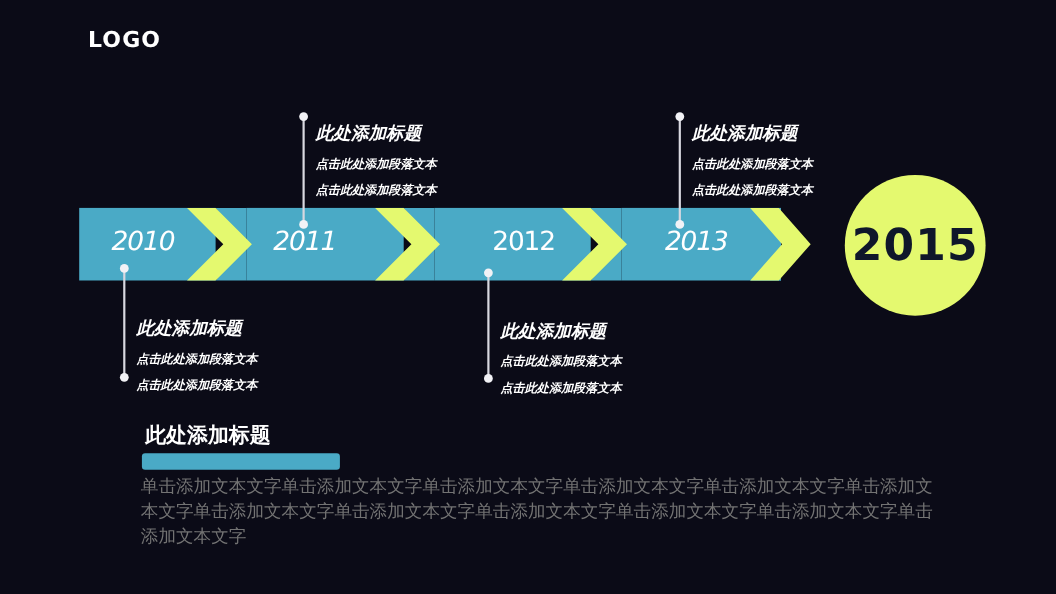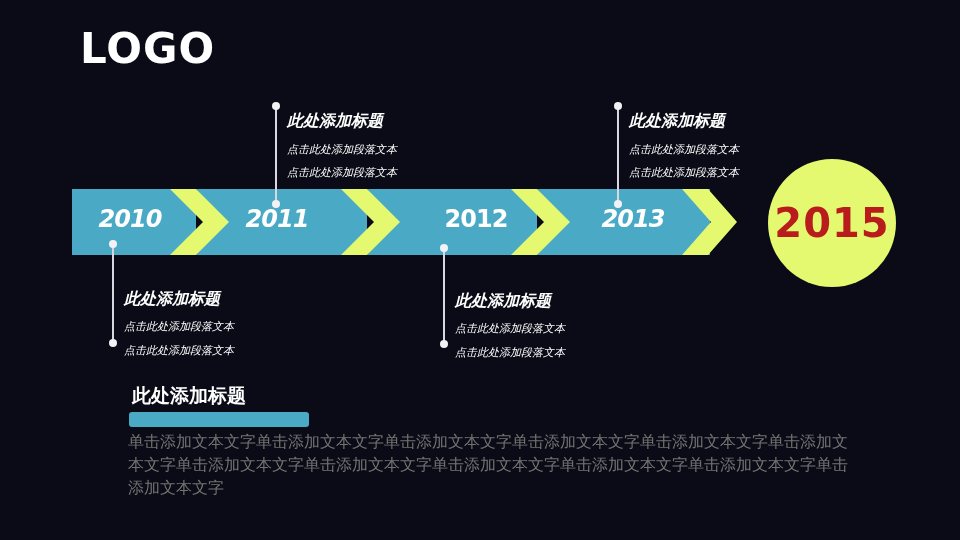--- a/index.html
+++ b/index.html
@@ -1,31 +1,31 @@
 <!DOCTYPE html>
 <html><head>
 <meta charset="utf-8">
 <style>
   html, body { margin:0; padding:0; }
   body { width:960px; height:540px; background:#0b0b17; position:relative; overflow:hidden;
          font-family:"DejaVu Sans", sans-serif; color:#ffffff; }
   .logo { position:absolute; left:80px; top:24px; font-family:"DejaVu Sans", sans-serif;
-          font-weight:bold; font-size:42px; letter-spacing:1px; color:#ffffff; }
+          font-weight:bold; font-size:20px; letter-spacing:1px; color:#ffffff; }
   svg.band { position:absolute; left:0; top:0; }
   .year { position:absolute; top:205px; width:80px; text-align:center; font-size:24px;
-          font-style:italic; font-weight:bold; color:#ffffff; letter-spacing:-1px; }
+          font-style:italic; font-weight:normal; color:#ffffff; letter-spacing:-1px; }
   .year.upright { font-style:normal; }
   .circle { position:absolute; left:768px; top:159px; width:128px; height:128px; border-radius:50%;
             background:#e4f96f; display:flex; align-items:center; justify-content:center; }
-  .circle span { font-size:40px; font-weight:bold; color:#b91c1c; letter-spacing:1px; }
+  .circle span { font-size:40px; font-weight:bold; color:#0f172a; letter-spacing:1px; }
   .callout { position:absolute; }
   .callout .line { position:absolute; width:2px; background:#d8d8e0; }
   .callout .dot { position:absolute; width:8px; height:8px; border-radius:50%; background:#f2f2f6; }
   .callout .title { position:absolute; white-space:nowrap; font-size:16px; font-style:italic; font-weight:bold; color:#ffffff; }
-  .callout .desc { position:absolute; white-space:nowrap; font-size:11px; font-style:italic; font-weight:normal; color:#ffffff; }
+  .callout .desc { position:absolute; white-space:nowrap; font-size:11px; font-style:italic; font-weight:bold; color:#ffffff; }
   .sec-title { position:absolute; left:132px; top:383px; font-size:19px; font-weight:bold; color:#ffffff; }
   .sec-bar { position:absolute; left:129px; top:412px; width:180px; height:15px; border-radius:3px; background:#4aaac6; }
   .sec-body { position:absolute; left:128px; top:430px; width:720px; font-size:16px; line-height:23px; color:#737373; word-break:break-all; }
 </style>
 </head>
 <body>
 
 <div class="logo">LOGO</div>
 
 <svg class="band" width="960" height="540" viewBox="0 0 960 540">

